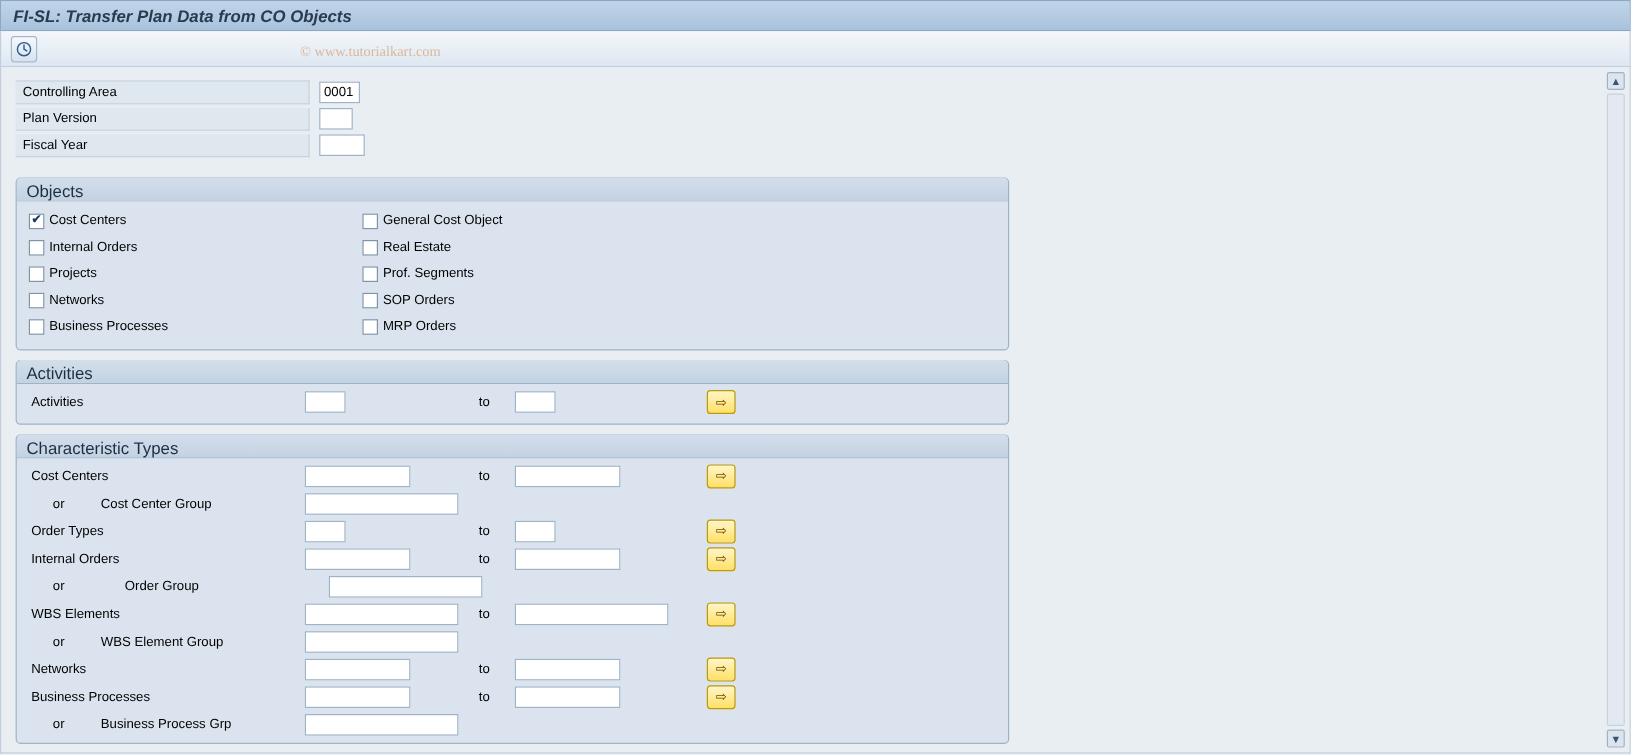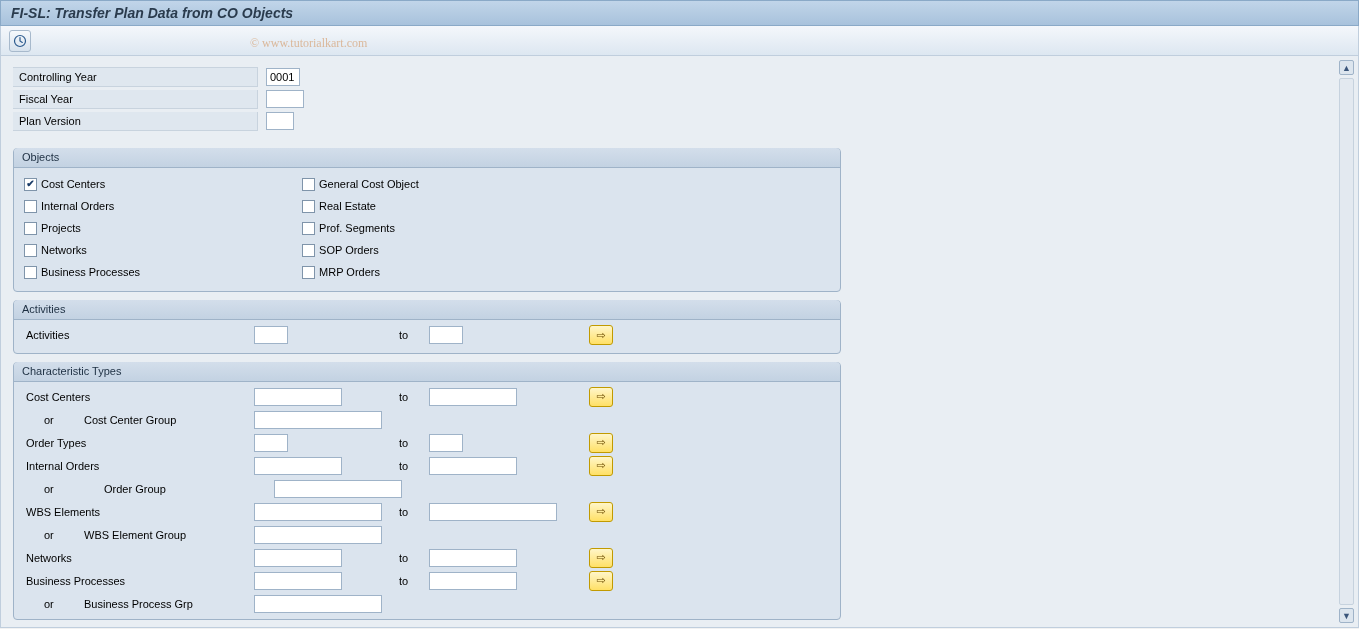--- a/index.html
+++ b/index.html
@@ -110,21 +110,21 @@
     border-radius:4px;
     position:relative;
   }
   .groupbox-title{
     position:absolute;top:-1px;left:0;right:0;
     height:20px;
     background:linear-gradient(#d3deeb,#c3d2e2);
     border-bottom:1px solid #9fb3c8;
     border-radius:4px 4px 0 0;
     padding:3px 8px;
-    font-size:11px;color:#1d2f42;
+    font-size:14px;color:#1d2f42;
   }
   .groupbox-body{
     padding:24px 10px 8px 10px;
     border-radius:12px;
   }
   .chk-row{display:flex;align-items:center;height:22px;}
   .chk-col{display:inline-block;vertical-align:top;}
   .chk-col.left{width:275px;}
   .chk{
     width:13px;height:13px;border:1px solid #7f94aa;background:#fff;
@@ -173,35 +173,35 @@
 
 <div class="content">
 
   <div class="scroll-up">▲</div>
   <div class="scrollbar-track"></div>
   <div class="scroll-down">▼</div>
 
   
   <div style="display:inline-block;">
     <div class="field-row">
-      <div class="field-label first">Controlling Year</div>
+      <div class="field-label first">Controlling Area</div>
       <div class="field-input-cell">
         <input class="txt-sm controlling-highlight" value="0001" style="">
+      </div>
+    </div>
+    <div class="field-row">
+      <div class="field-label">Plan Version</div>
+      <div class="field-input-cell">
+        <input class="txt-sm" style="width: 28px;" value="">
       </div>
     </div>
     <div class="field-row">
       <div class="field-label">Fiscal Year</div>
       <div class="field-input-cell">
         <input class="txt-sm" style="width: 38px;" value="">
-      </div>
-    </div>
-    <div class="field-row">
-      <div class="field-label">Plan Version</div>
-      <div class="field-input-cell">
-        <input class="txt-sm" style="width: 28px;" value="">
       </div>
     </div>
   </div>
 
   
   <div class="groupbox">
     <div class="groupbox-title">Objects</div>
     <div class="groupbox-body">
       <div class="chk-col left" id="obj-left"><div class="chk-row">
             <span class="chk checked"></span>

